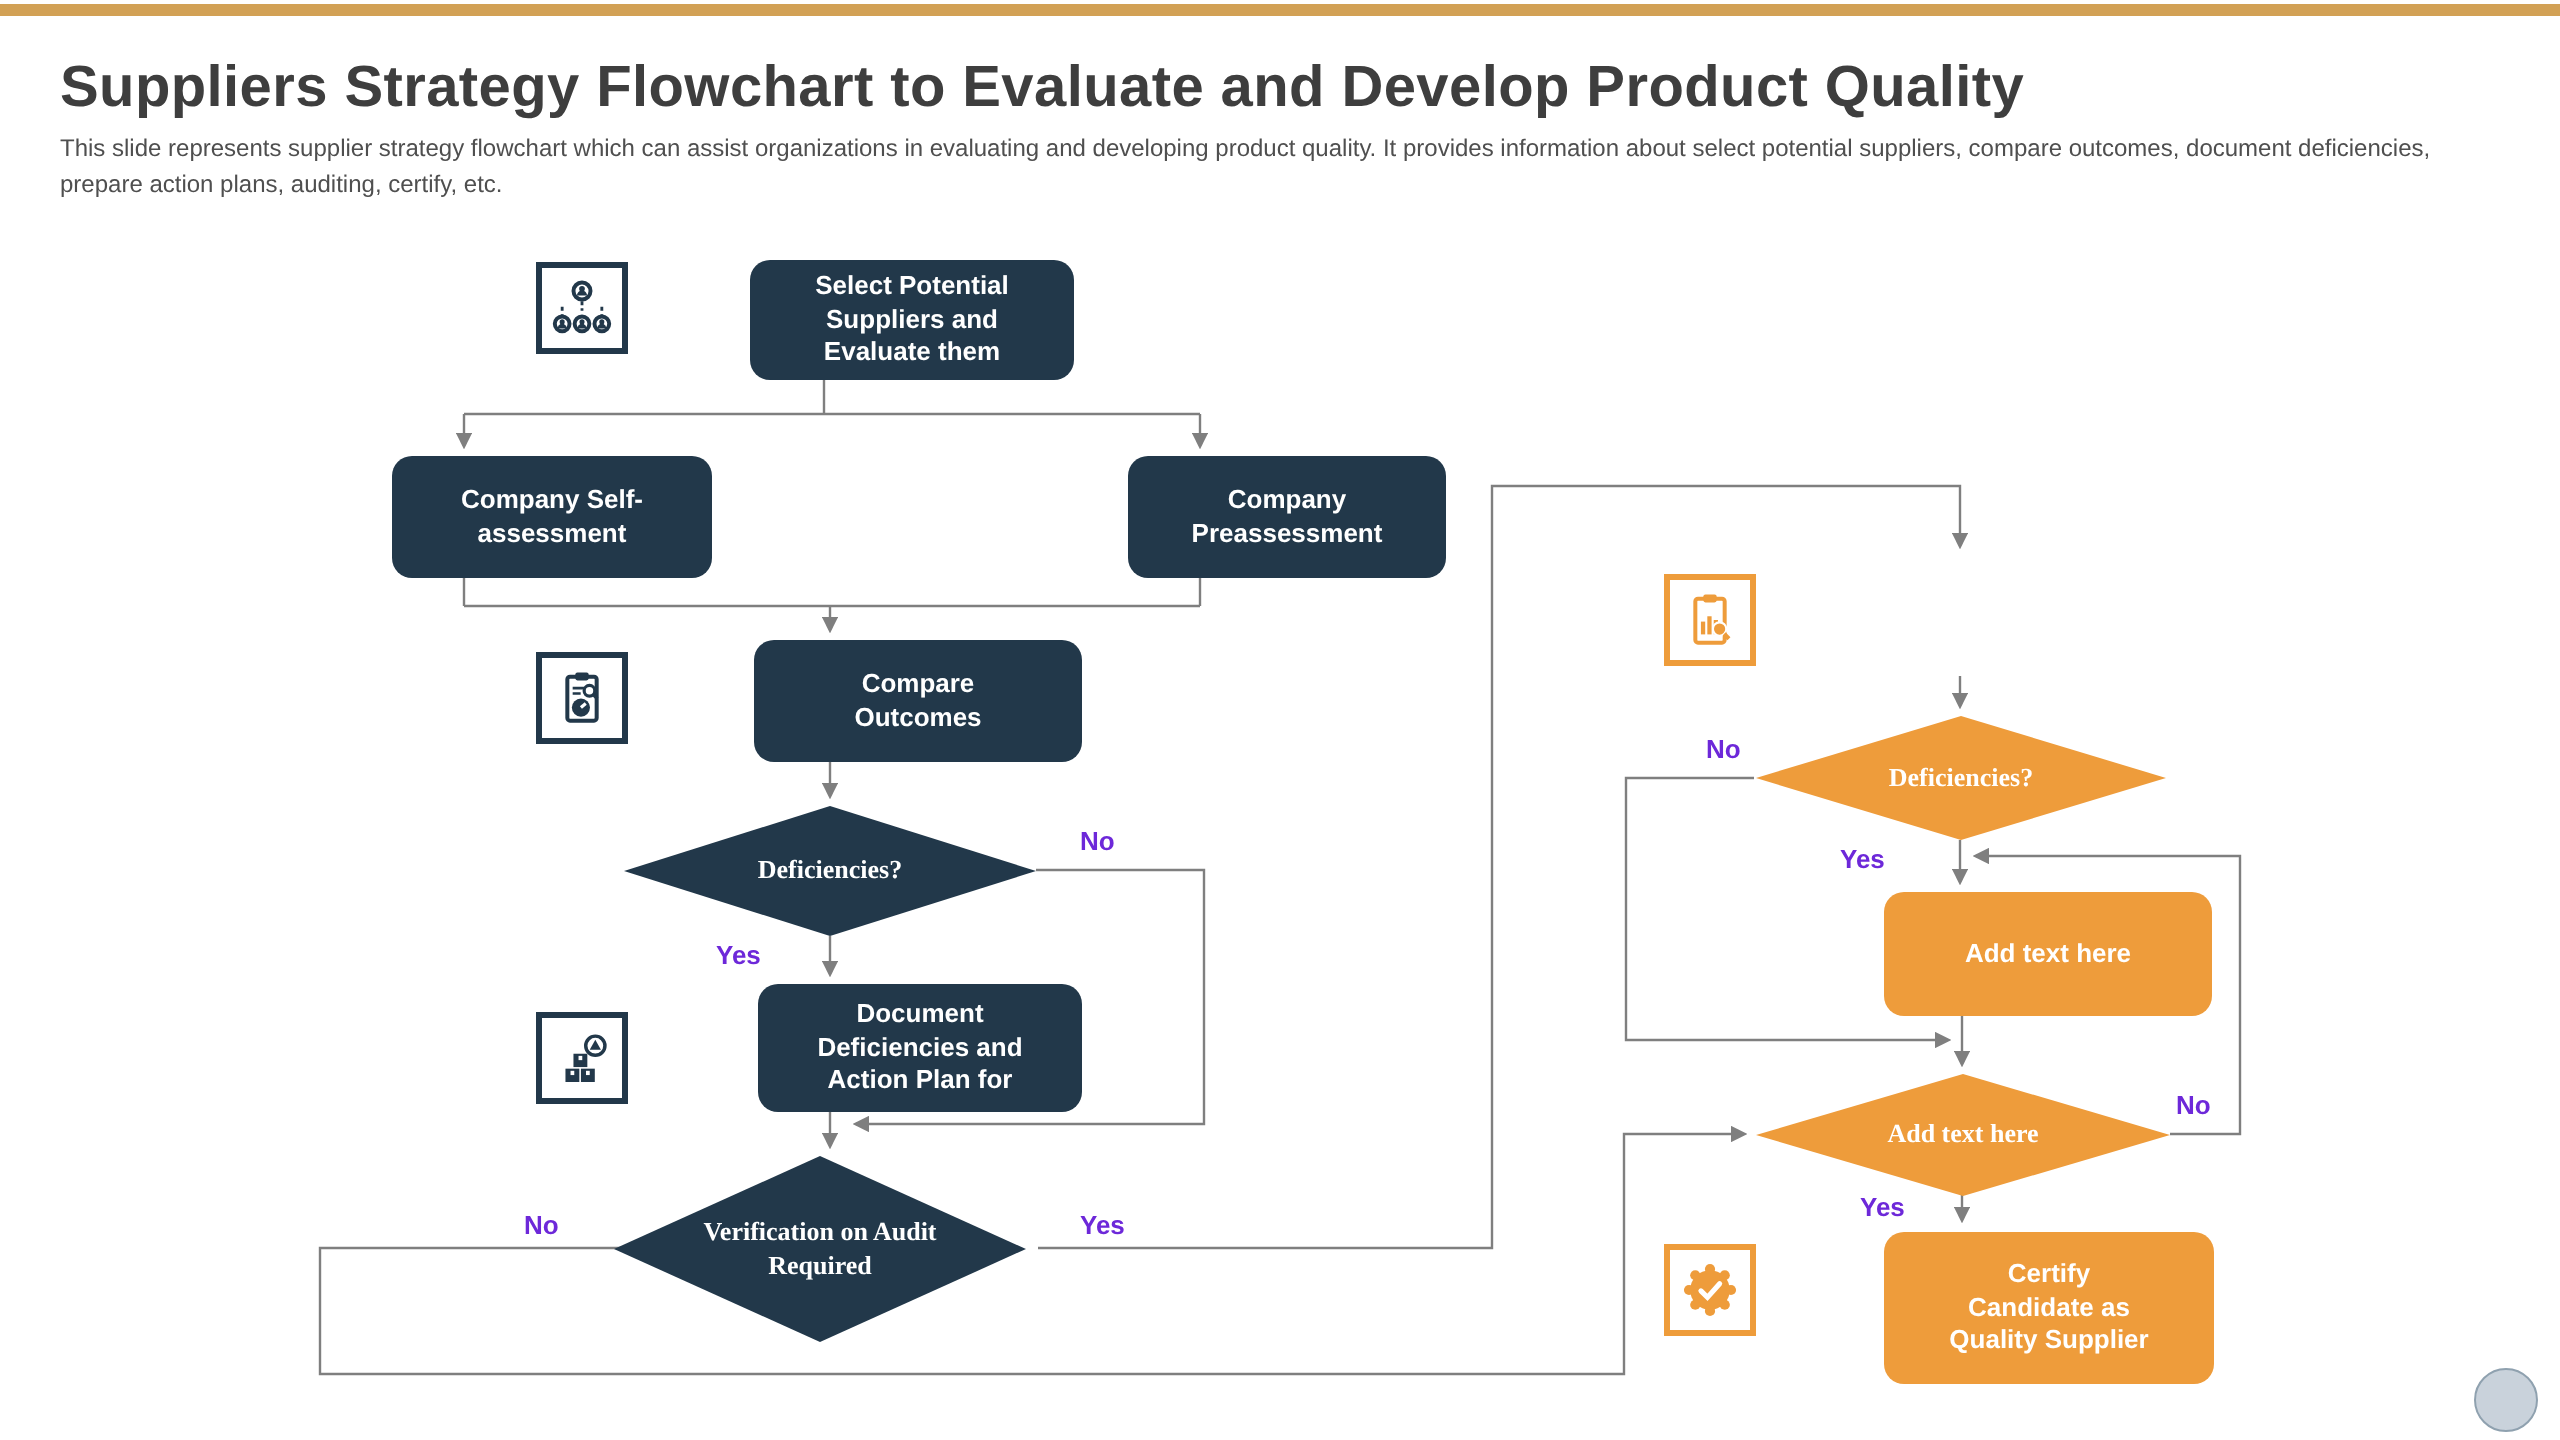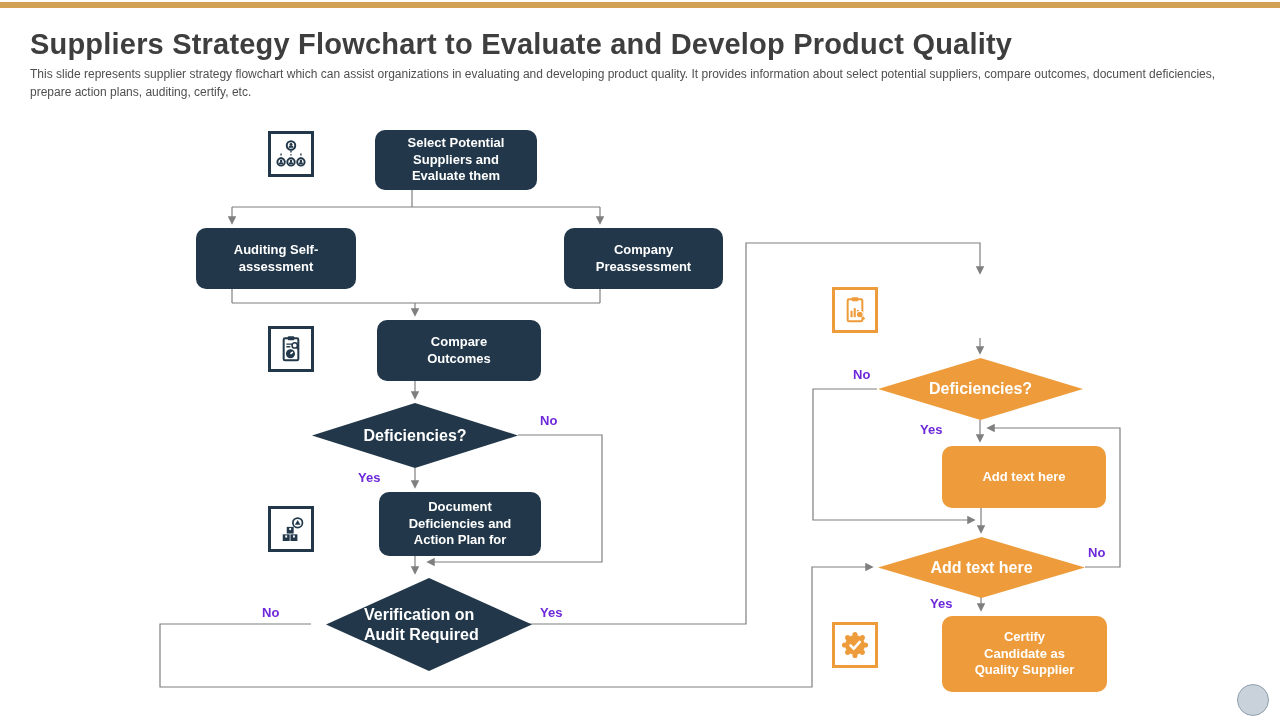--- a/index.html
+++ b/index.html
@@ -11,22 +11,22 @@
   .accent-bar{position:absolute;left:0;top:2px;width:100%;height:6px;background:var(--gold);}
   .title{position:absolute;left:30px;top:28px;font-size:29px;font-weight:bold;color:#3E3E3E;letter-spacing:0.2px;}
   .desc{position:absolute;left:30px;top:65px;width:1198px;font-size:12px;color:#4F4F4F;line-height:1.5;}
   .connectors{position:absolute;left:0;top:0;}
   .node{position:absolute;border-radius:10px;color:#fff;font-weight:bold;font-size:13px;
         display:flex;align-items:center;justify-content:center;text-align:center;line-height:1.3;
         box-sizing:border-box;padding:4px 10px;margin-left:44px;}
   .navy{background:var(--navy);}
   .orange-bg{background:var(--orange);}
   .diamond{position:absolute;clip-path:polygon(50% 0,100% 50%,50% 100%,0 50%);color:#fff;
-        font-weight:bold;font-size:16px;display:flex;align-items:center;justify-content:center;
-        text-align:left;line-height:1.25;}
+        font-weight:bold;font-size:13px;display:flex;align-items:center;justify-content:center;
+        text-align:center;line-height:1.25;font-family:Liberation Serif, serif;}
   .diamond span{display:inline-block;max-width:130px;}
   .flow-label{position:absolute;font-size:13px;font-weight:bold;color:#6d28d9;}
   .icon-tile{position:absolute;width:46px;height:46px;box-sizing:border-box;background:#fff;
         border:3px solid var(--navy);display:flex;align-items:center;justify-content:center;}
   .icon-tile.orange-border{border-color:var(--orange);}
   .footer-note{position:absolute;left:0;right:0;top:703px;text-align:center;font-size:12px;color:#595959;}
   .corner-circle{position:absolute;left:1237px;top:684px;width:32px;height:32px;border-radius:50%;
         background:#C9D2DB;border:1px solid #8FA1AF;box-sizing:border-box;}
 </style>
 </head>
@@ -149,35 +149,35 @@
           <circle cx="17.2" cy="17.2" r="1.8"></circle>
       </g>
       <path d="M8.8 12.3 l2.3 2.3 l4.3 -4.8" stroke="#fff" stroke-width="1.8" fill="none" stroke-linecap="round"></path>
     </svg>
   </div>
 
   <div class="node navy" style="left:331px;top:130px;width:162px;height:60px;">
     <span>Select Potential Suppliers and Evaluate them</span>
   </div>
   <div class="node navy" style="left:152px;top:228px;width:160px;height:61px;">
-    <span>Auditing Self-assessment</span>
+    <span>Company Self-assessment</span>
   </div>
   <div class="node navy" style="left:333px;top:320px;width:164px;height:61px;padding:4px 36px;">
     <span>Compare Outcomes</span>
   </div>
   <div class="node navy" style="left:520px;top:228px;width:159px;height:61px;padding:4px 22px;">
     <span>Company Preassessment</span>
   </div>
   <div class="diamond navy" style="left:312px;top:403px;width:206px;height:65px;">
     <span>Deficiencies?</span>
   </div>
   <div class="node navy" style="left:335px;top:492px;width:162px;height:64px;">
     <span>Document Deficiencies and Action Plan for</span>
   </div>
-  <div class="diamond navy" style="left:326px;top:578px;width:206px;height:93px;">
+  <div class="diamond navy" style="left:307px;top:578px;width:206px;height:93px;">
     <span>Verification on Audit Required</span>
   </div>
 
   <div class="diamond orange-bg" style="left:878px;top:358px;width:205px;height:62px;">
     <span>Deficiencies?</span>
   </div>
   <div class="node orange-bg" style="left:898px;top:446px;width:164px;height:62px;">
     <span>Add text here</span>
   </div>
   <div class="diamond orange-bg" style="left:878px;top:537px;width:207px;height:61px;">

